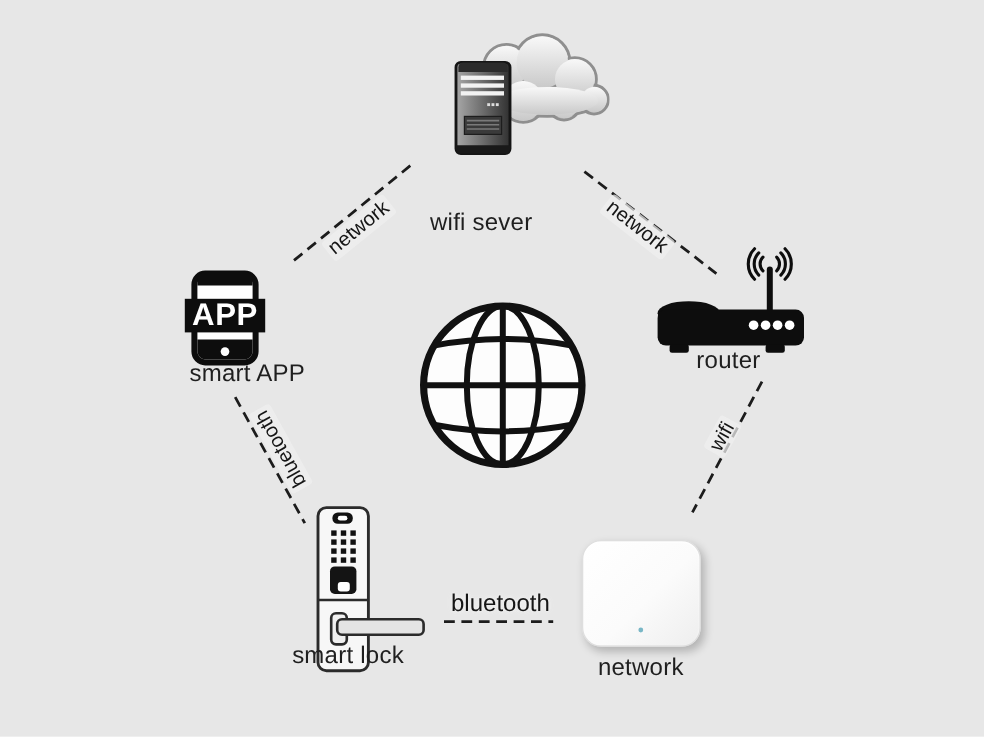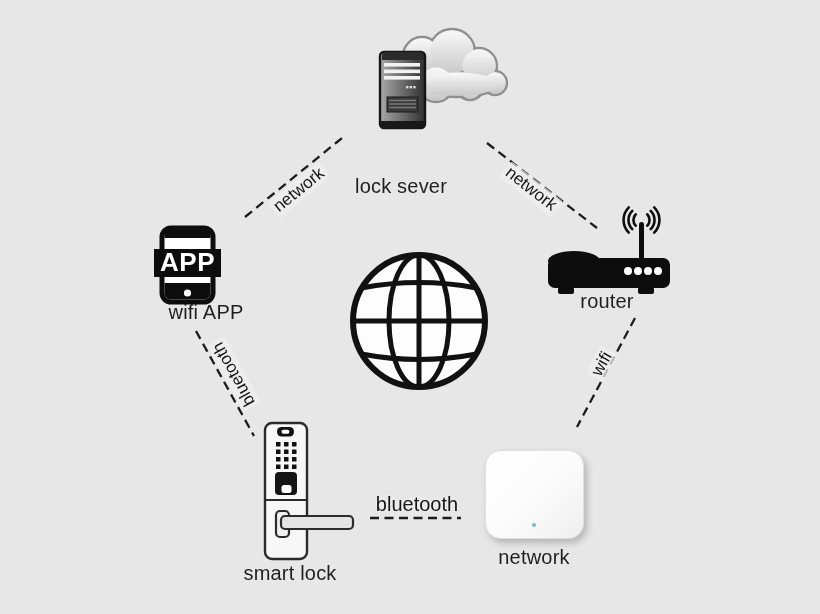--- a/index.html
+++ b/index.html
@@ -180,24 +180,24 @@
         <rect x="21" y="93" width="13" height="26" rx="4" fill="#f0f0f0" stroke="#2b2b2b" stroke-width="2.2"></rect>
         <rect x="26" y="98" width="72" height="13" rx="4" fill="#e4e4e4" stroke="#2b2b2b" stroke-width="2.2"></rect>
       </g>
     </svg>
   </div>
 
   <div class="gateway">
     <div class="gateway-led"></div>
   </div>
 
-  <div class="node-label" style="left:401px;top:186px;">lock sever</div>
-  <div class="node-label" style="left:206px;top:312px;">wifi APP</div>
+  <div class="node-label" style="left:401px;top:186px;">wifi sever</div>
+  <div class="node-label" style="left:206px;top:312px;">smart APP</div>
   <div class="node-label" style="left:607px;top:301px;text-align:center;">router</div>
-  <div class="node-label" style="left:290px;top:573px;">smart lock</div>
+  <div class="node-label" style="left:290px;top:547px;">smart lock</div>
   <div class="node-label" style="left:534px;top:557px;">network</div>
 
   <div class="link-label" style="left:299px;top:190px;transform:translate(-50%,-50%) rotate(-39deg);">network</div>
   <div class="link-label" style="left:531px;top:189px;transform:translate(-50%,-50%) rotate(38deg);">network</div>
   <div class="link-label" style="left:234px;top:374px;transform:translate(-50%,-50%) rotate(-119deg);">bluetooth</div>
   <div class="link-label" style="left:602px;top:364px;transform:translate(-50%,-50%) rotate(-61deg);">wifi</div>
   <div class="link-label h" style="left:417px;top:504px;transform:translate(-50%,-50%);">bluetooth</div>
 
 </div>
 

